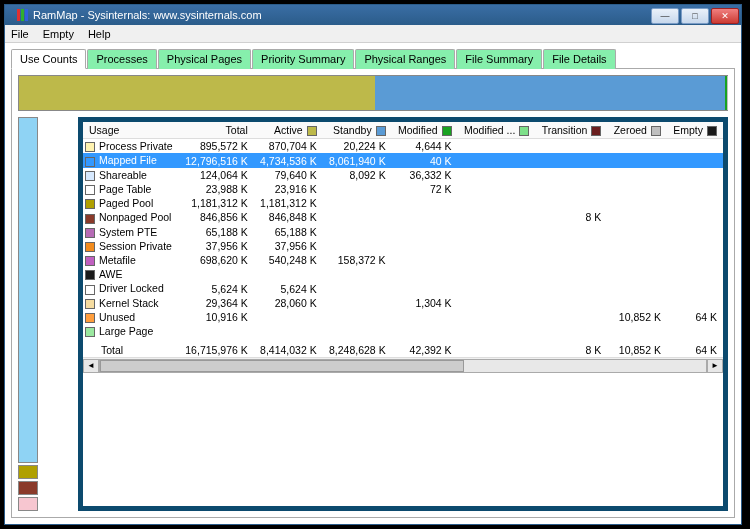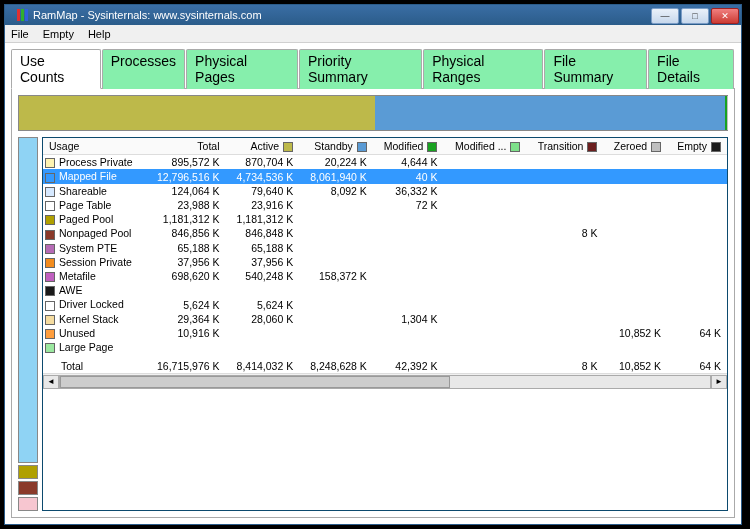--- a/index.html
+++ b/index.html
@@ -7,31 +7,31 @@
 .window { position: absolute; top: 4px; left: 4px; width: 738px; height: 521px; background: #fff; border: 1px solid #2b5c8a; box-shadow: 0 0 4px rgba(0,0,0,0.5); }
 .titlebar { height: 20px; background: linear-gradient(to bottom, #3a6ea5 0%, #2b5c8a 100%); display: flex; align-items: center; padding-left: 12px; color: #fff; font-size: 11px; }
 .titlebar-icon { width: 12px; height: 12px; margin-right: 4px; display: inline-flex; }
 .titlebar-icon span { width: 3px; height: 12px; margin-right: 1px; }
 .titlebar-btns { margin-left: auto; display: flex; }
 .tbtn { width: 28px; height: 16px; margin-top:2px; margin-right: 2px; background: linear-gradient(to bottom,#eaf1f9,#c7d8ec); border: 1px solid #7a9cc6; border-radius: 2px; display: flex; align-items: center; justify-content: center; font-size: 9px; color: #333; }
 .tbtn.close { background: linear-gradient(to bottom,#f08080,#cc3a32); color: #fff; border-color: #a02020; }
 .menubar { height: 18px; background: #f0f0f0; border-bottom: 1px solid #d0d0d0; display: flex; align-items: center; padding-left: 6px; font-size: 11px; }
 .menubar span { margin-right: 14px; cursor: default; }
 .content { padding: 6px 6px 6px 6px; height: calc(100% - 38px); display: flex; flex-direction: column; }
-.tabs { display: flex; font-size: 14px; margin-bottom: -1px; z-index: 2; position: relative; }
+.tabs { display: flex; font-size: 11px; margin-bottom: -1px; z-index: 2; position: relative; }
 .tab { padding: 3px 8px; border: 1px solid #aaa; border-bottom: none; background: #86efac; margin-right: 1px; border-radius: 2px 2px 0 0; cursor: default; }
 .tab.active { background: #fff; position: relative; top: 0; border-bottom: 1px solid #fff; }
 .panel { border: 1px solid #aaa; flex: 1; background: #fff; overflow: hidden; display: flex; flex-direction: column; }
 .barchart { height: 36px; margin: 6px; border: 1px solid #888; display: flex; }
 .barchart div { height: 100%; }
 .body-flex { flex: 1; display: flex; overflow: hidden; padding: 0 6px 6px 6px; gap: 4px; }
 .sidebar { width: 20px; display: flex; flex-direction: column; }
 .sidebar .main-sw { flex: 1; background: #8fd3f4; border: 1px solid #888; }
 .sidebar .sw-small { height: 14px; border: 1px solid #888; margin-top: 2px; }
-.tablewrap { flex: 1; border: 1px solid #0c4a6e; overflow: auto; position: relative; }
+.tablewrap { flex: 1; border: 5px solid #0c4a6e; overflow: auto; position: relative; margin-left: 36px; }
 table { border-collapse: collapse; width: 100%; font-size: 10.5px; }
 th { text-align: right; font-weight: normal; padding: 2px 6px; border-bottom: 1px solid #ddd; background: #fafafa; position: sticky; top: 0; white-space: nowrap; }
 th.usage-h { text-align: left; }
 th .sw { display: inline-block; width: 10px; height: 10px; margin-left: 4px; vertical-align: middle; border: 1px solid #666; }
 td { text-align: right; padding: 1px 6px; white-space: nowrap; }
 td.usage { text-align: left; padding-left: 2px; }
 td.usage .sw { display: inline-block; width: 10px; height: 10px; vertical-align: middle; margin-right: 4px; border: 1px solid #666; }
 tr.selected td { background: #3399ff; color: #fff; }
 tr.total td { padding-top: 6px; }
 .hscroll { height: 16px; border-top: 1px solid #ddd; display: flex; align-items: center; background: #f0f0f0; }

